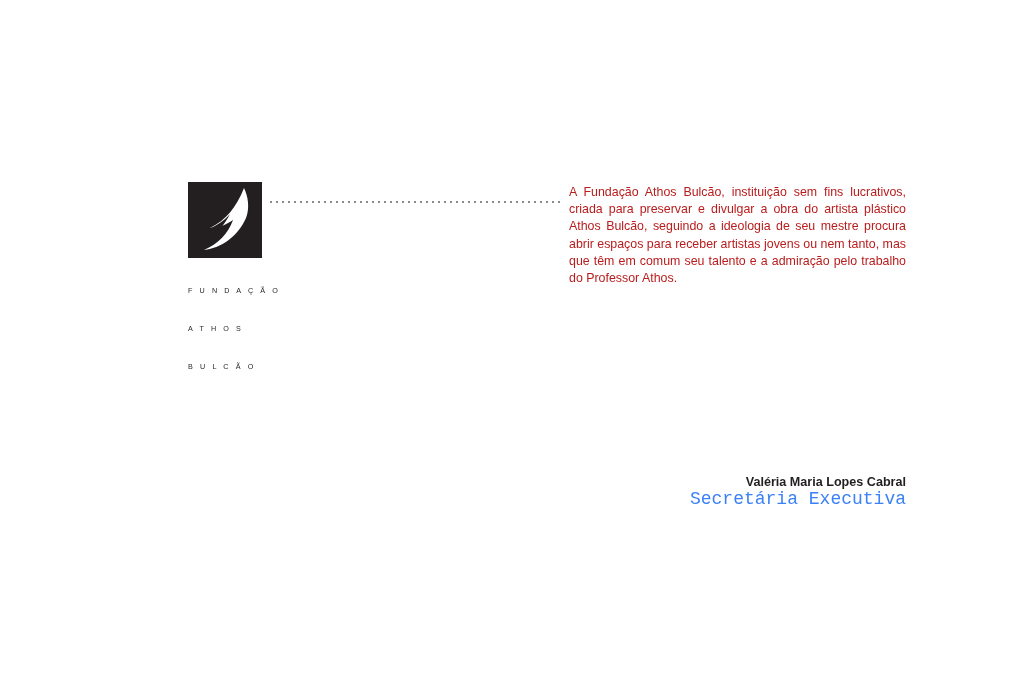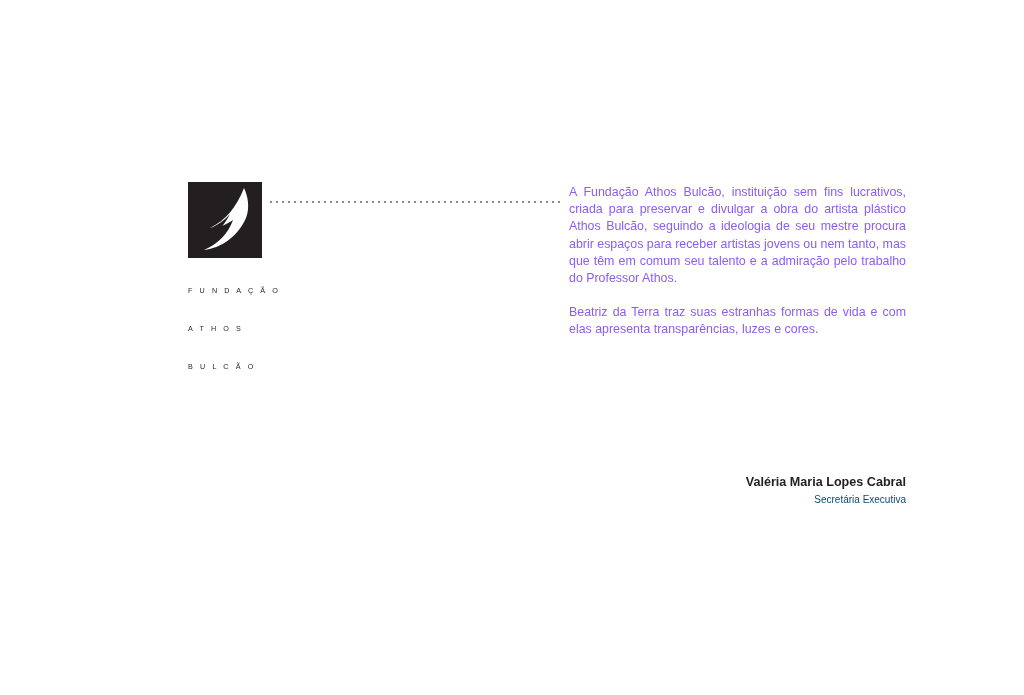--- a/index.html
+++ b/index.html
@@ -72,44 +72,45 @@
     position: absolute;
     left: 569px;
     top: 184px;
     width: 337px;
   }
   .para {
     font-size: 12.4px;
     line-height: 17.2px;
     text-align: justify;
     text-justify: inter-word;
-    color: #8b5cf6;
+    color: #b91c1c;
     margin: 0 0 17px 0;
   }
   .para:last-of-type {
     margin-bottom: 0;
   }
 
   .signature {
     position: absolute;
     left: 569px;
     top: 474px;
     width: 337px;
     text-align: right;
   }
   .sig-name {
     font-size: 12.6px;
     line-height: 17px;
     font-weight: bold;
     color: #231f20;
   }
   .sig-role {
-    font-size: 10px;
+    font-size: 18px;
     line-height: 17px;
-    color: #0c4a6e;
+    color: #3b82f6;
+    font-family: Liberation Mono, monospace;
   }
 </style>
 </head>
 <body>
 
 <div class="page">
 
   <div class="logo-block">
     <div class="logo-mark">
       <svg viewBox="0 0 74 76" xmlns="http://www.w3.org/2000/svg" aria-hidden="true">
@@ -122,21 +123,20 @@
       <div>F U N D A Ç Ã O</div>
       <div>A T H O S</div>
       <div>B U L C Ã O</div>
     </div>
   </div>
 
   <div class="dotted-line"></div>
 
   <div class="text-col">
     <p class="para">A Fundação Athos Bulcão, instituição sem fins lucrativos, criada para preservar e divulgar a obra do artista plástico Athos Bulcão, seguindo a ideologia de seu mestre procura abrir espaços para receber artistas jovens ou nem tanto, mas que têm em comum seu talento e a admiração pelo trabalho do Professor Athos.</p>
-    <p class="para">Beatriz da Terra traz suas estranhas formas de vida e com elas apresenta transparências, luzes e cores.</p>
   </div>
 
   <div class="signature">
     <div class="sig-name">Valéria Maria Lopes Cabral</div>
     <div class="sig-role">Secretária Executiva</div>
   </div>
 
 </div>
 
 </body></html>

